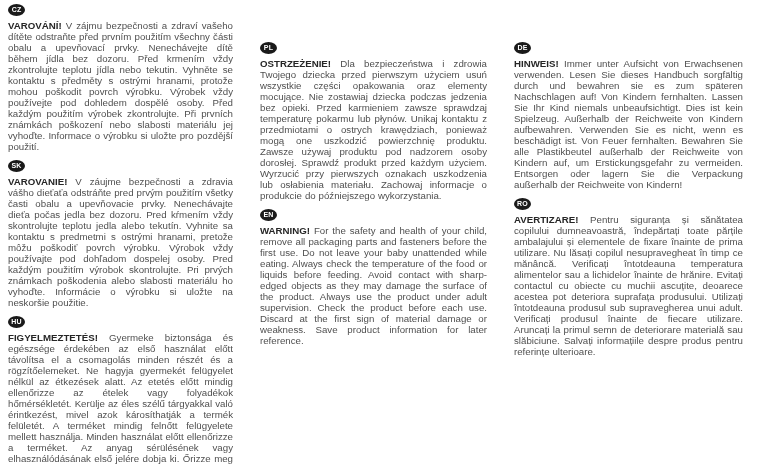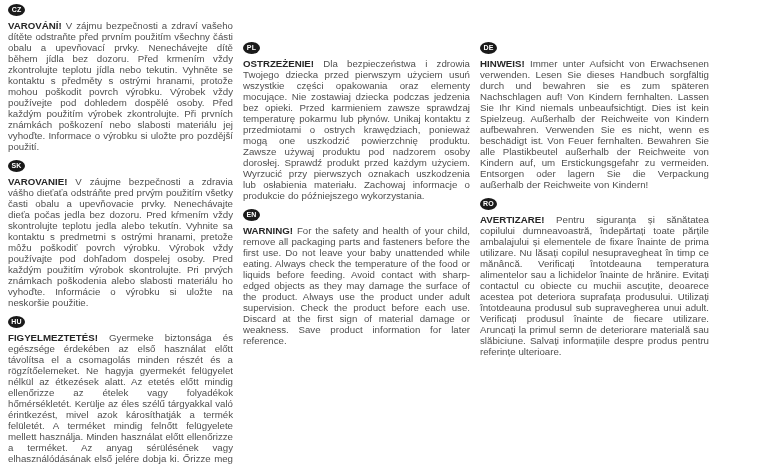--- a/index.html
+++ b/index.html
@@ -10,21 +10,21 @@
     height: 464px;
     overflow: hidden;
   }
   .page {
     box-sizing: border-box;
     width: 760px;
     height: 464px;
     padding: 4px 14px 0 8px;
     display: grid;
     grid-template-columns: 225px 227px 229px;
-    column-gap: 10px;
+    column-gap: 27px;
     font-family: "Liberation Sans", sans-serif;
   }
   .col { min-width: 0; }
   .col-offset { padding-top: 38px; }
   .sec { margin: 0 0 8px 0; }
   .badge-row { height: 13px; margin-bottom: 3px; }
   .badge {
     display: inline-block;
     width: 17px;
     height: 12px;

